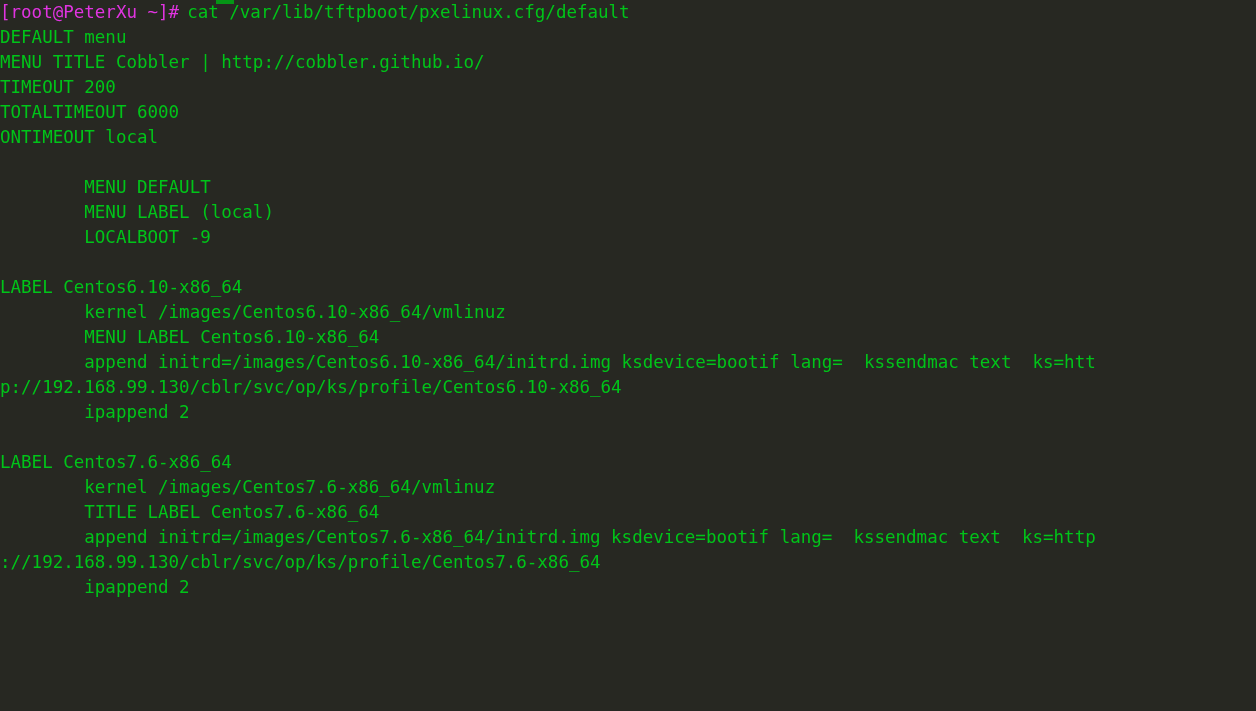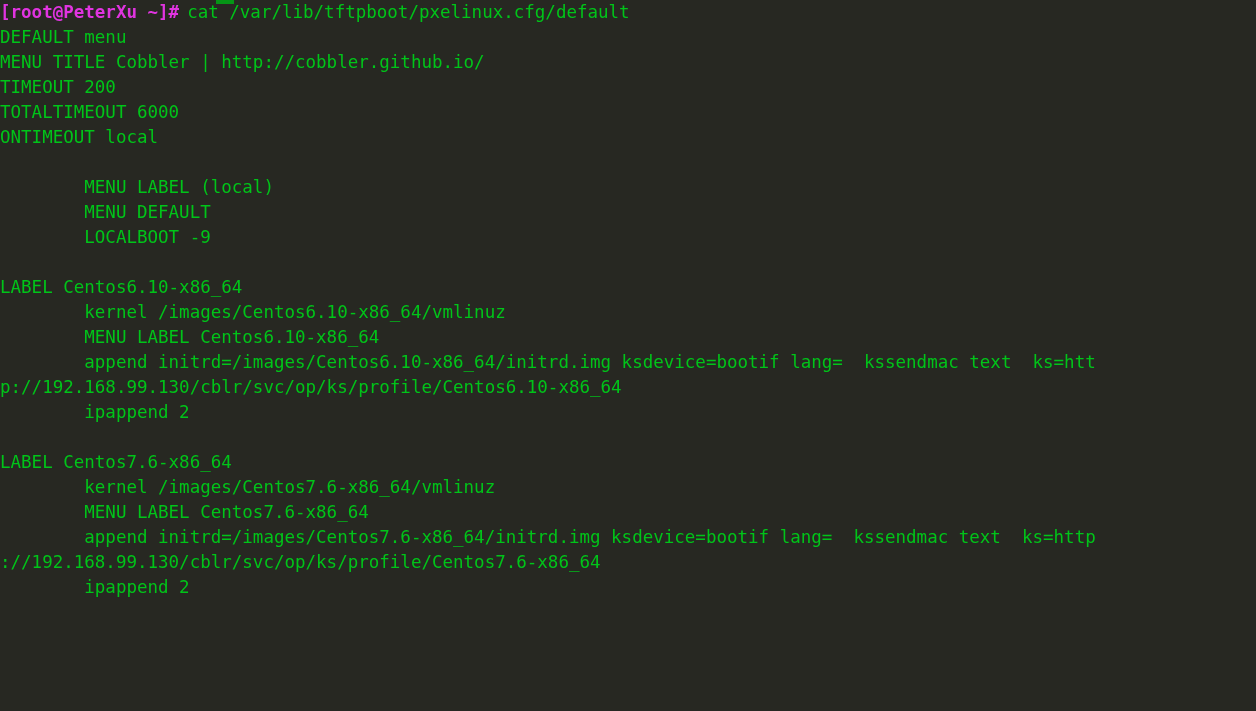--- a/index.html
+++ b/index.html
@@ -32,21 +32,21 @@
     white-space: pre;
     color: #00c419;
     display: block;
     overflow: visible;
   }
   .line.blank {
     color: transparent;
   }
   .prompt {
     color: #e034e0;
-    font-weight: bold;
+    font-weight: normal;
   }
   .cmd {
     color: #00c419;
     margin-left: 8px;
   }
   .cursor-remnant {
     position: absolute;
     left: 216px;
     top: 0px;
     width: 18px;
@@ -64,33 +64,33 @@
 
   <div id="screen">
     <div class="line"><span class="prompt">[root@PeterXu ~]#</span><span class="cmd">cat /var/lib/tftpboot/pxelinux.cfg/default</span></div>
     <div id="output">
         <div class="line">DEFAULT menu</div>
         <div class="line">MENU TITLE Cobbler | http://cobbler.github.io/</div>
         <div class="line">TIMEOUT 200</div>
         <div class="line">TOTALTIMEOUT 6000</div>
         <div class="line">ONTIMEOUT local</div>
         <div class="line blank"> </div>
+        <div class="line">        MENU DEFAULT</div>
         <div class="line">        MENU LABEL (local)</div>
-        <div class="line">        MENU DEFAULT</div>
         <div class="line">        LOCALBOOT -9</div>
         <div class="line blank"> </div>
         <div class="line">LABEL Centos6.10-x86_64</div>
         <div class="line">        kernel /images/Centos6.10-x86_64/vmlinuz</div>
         <div class="line">        MENU LABEL Centos6.10-x86_64</div>
         <div class="line">        append initrd=/images/Centos6.10-x86_64/initrd.img ksdevice=bootif lang=  kssendmac text  ks=htt</div>
         <div class="line">p://192.168.99.130/cblr/svc/op/ks/profile/Centos6.10-x86_64</div>
         <div class="line">        ipappend 2</div>
         <div class="line blank"> </div>
         <div class="line">LABEL Centos7.6-x86_64</div>
         <div class="line">        kernel /images/Centos7.6-x86_64/vmlinuz</div>
-        <div class="line">        MENU LABEL Centos7.6-x86_64</div>
+        <div class="line">        TITLE LABEL Centos7.6-x86_64</div>
         <div class="line">        append initrd=/images/Centos7.6-x86_64/initrd.img ksdevice=bootif lang=  kssendmac text  ks=http</div>
         <div class="line">://192.168.99.130/cblr/svc/op/ks/profile/Centos7.6-x86_64</div>
         <div class="line">        ipappend 2</div>
       </div>
   </div>
 
 </div>
 
 </body></html>

